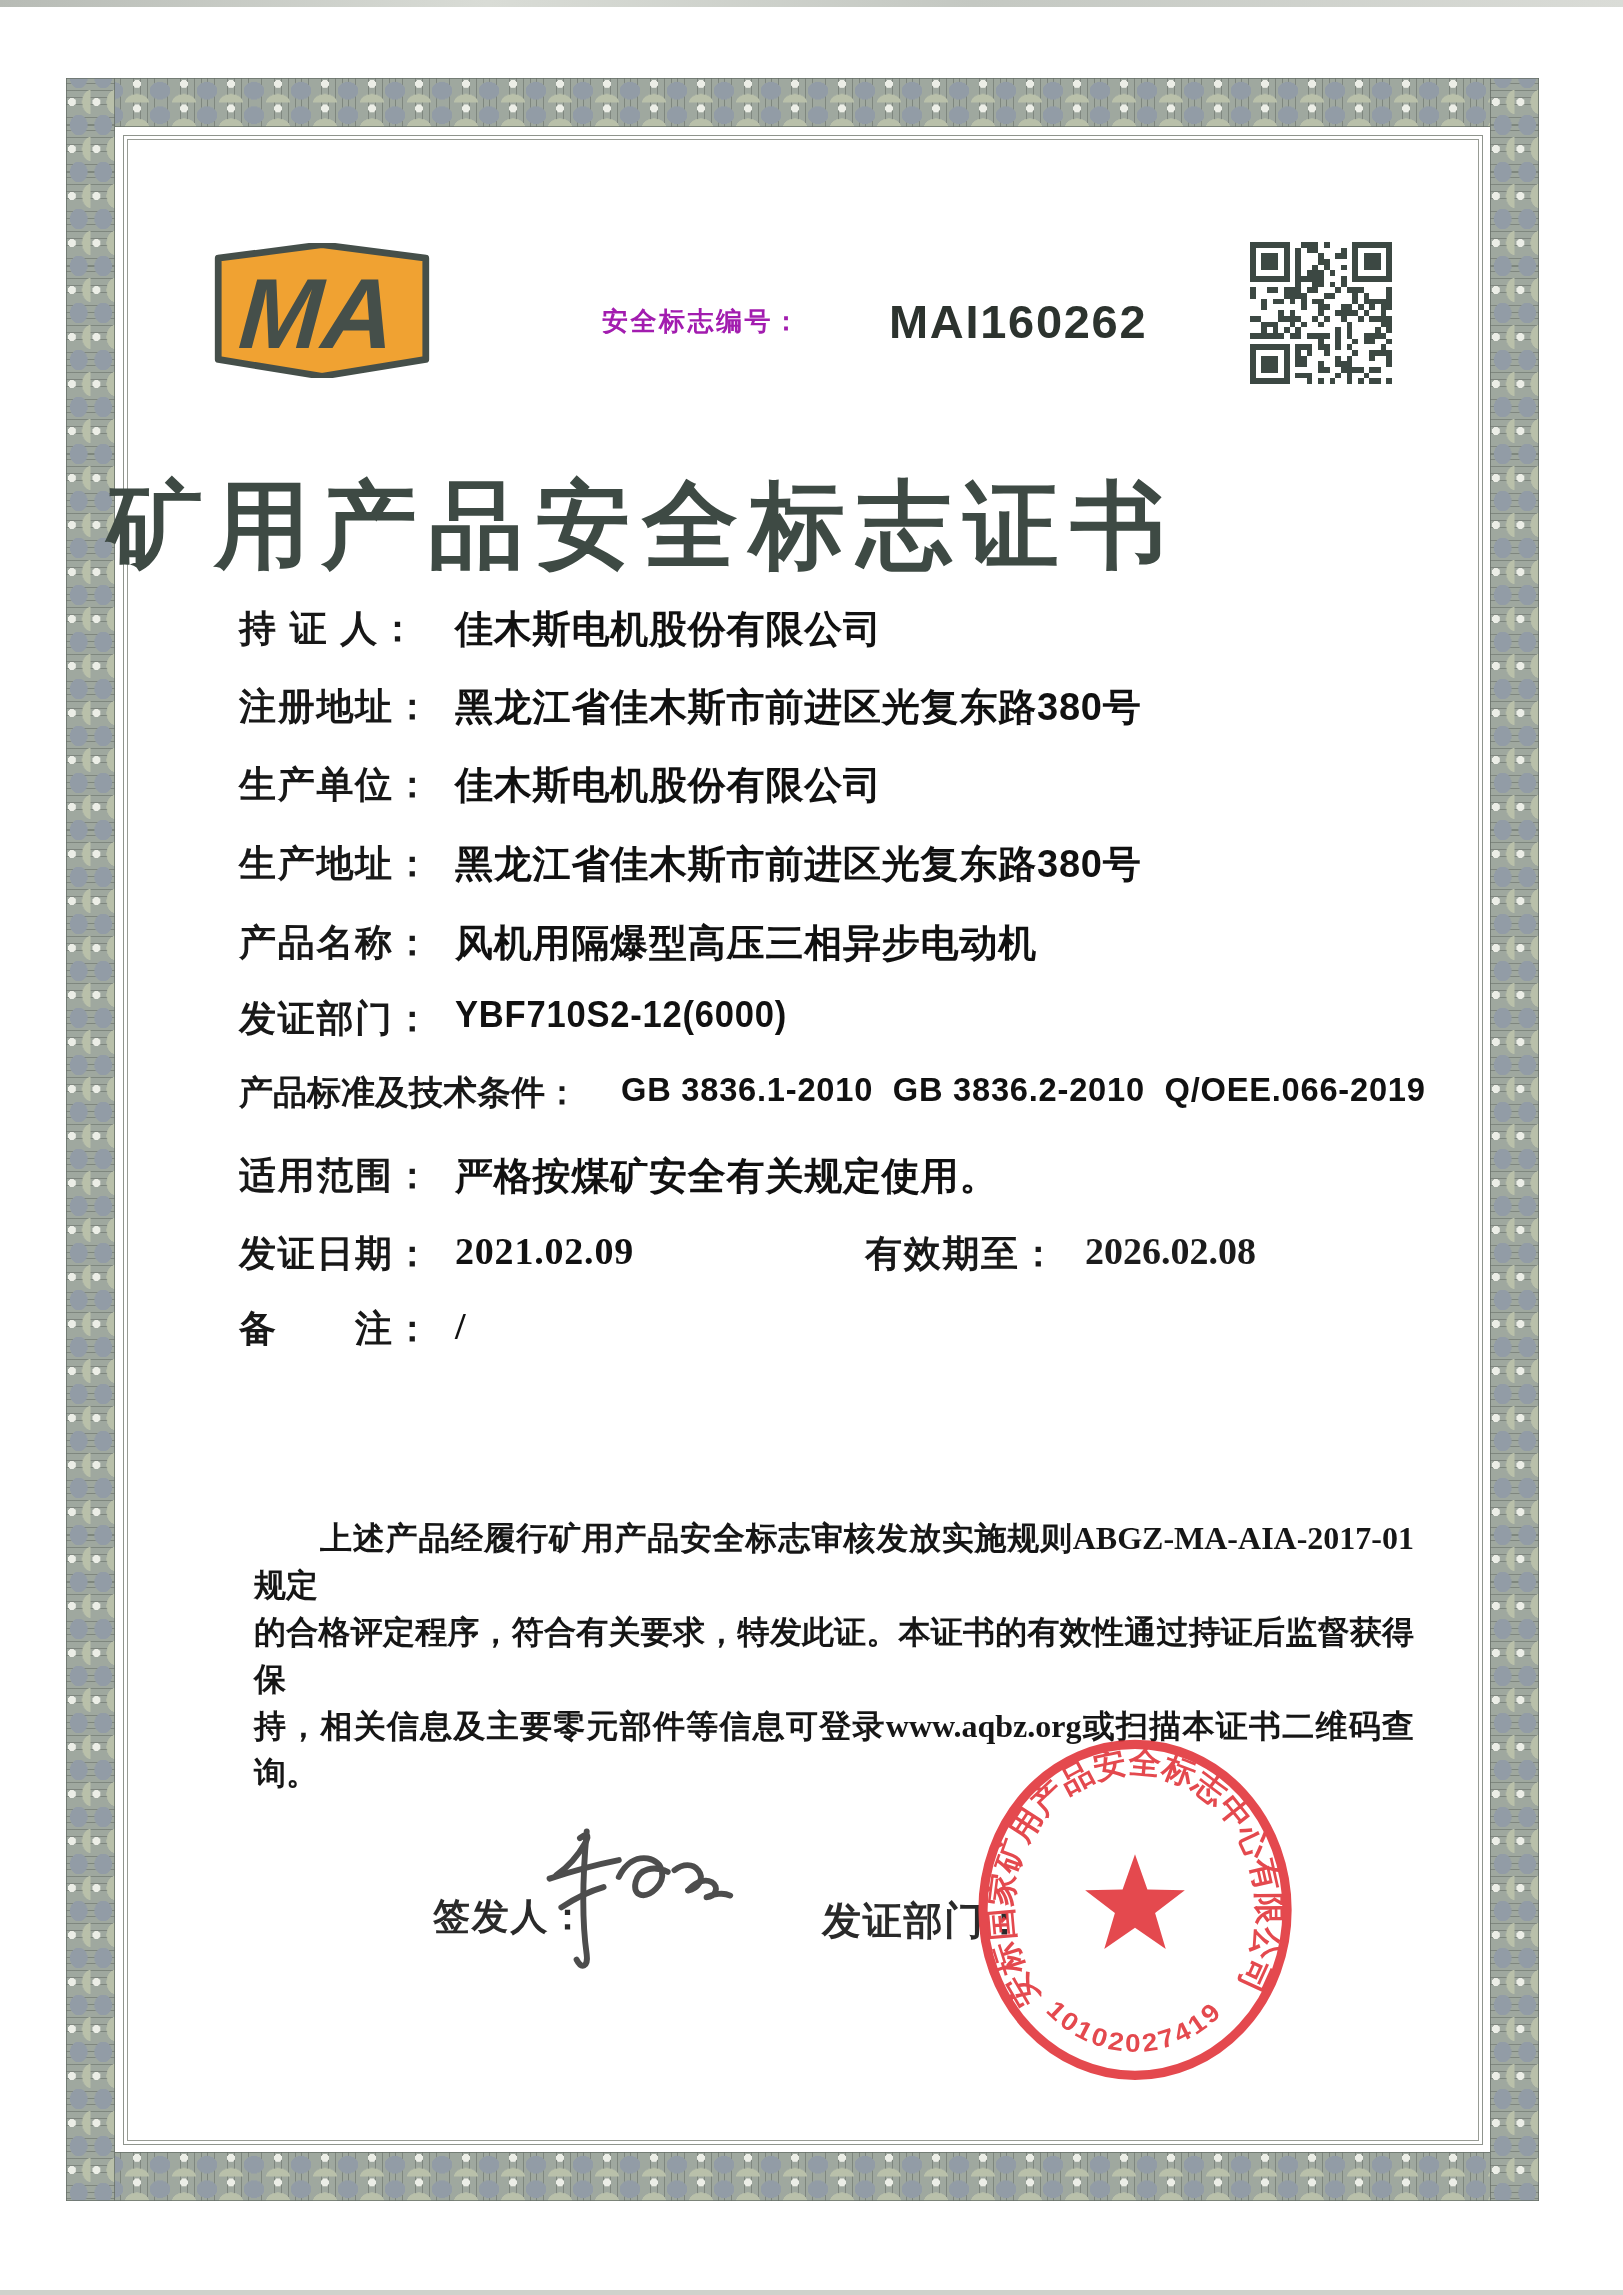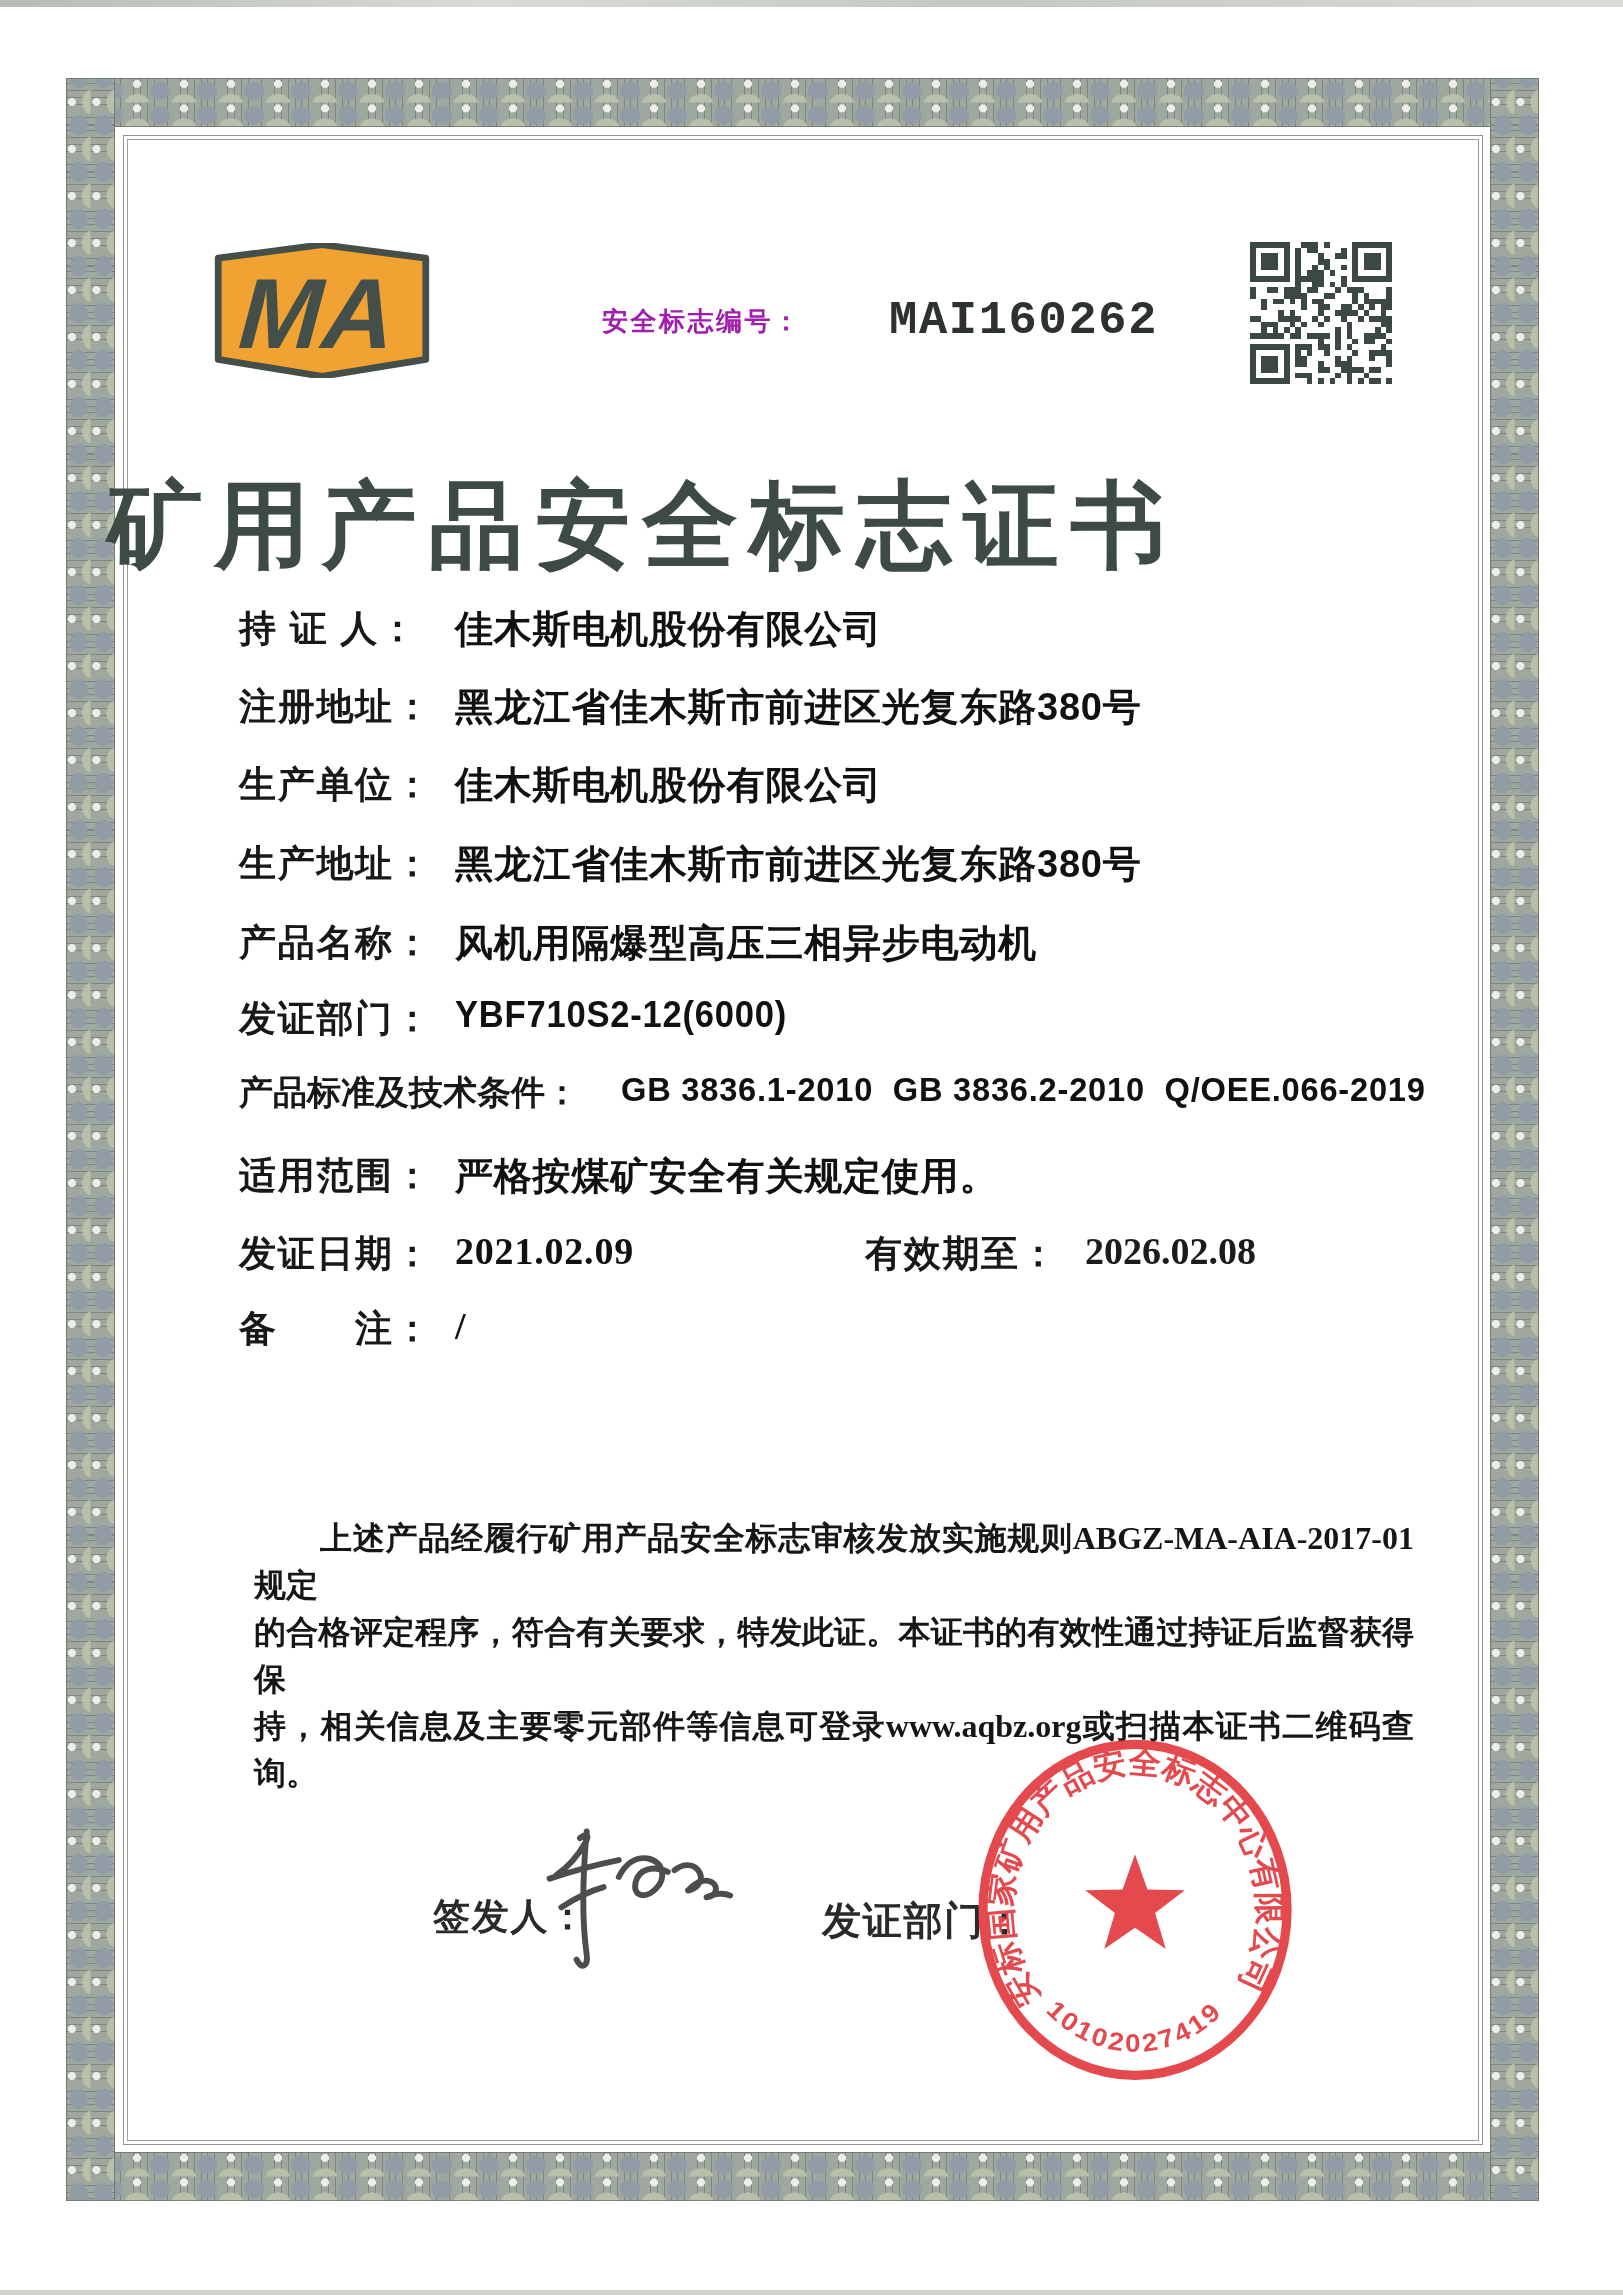--- a/index.html
+++ b/index.html
@@ -27,21 +27,21 @@
       background-size:24.5px 47px;}
   #band-top{left:66px;top:78px;width:1473px;height:49px;}
   #band-bottom{left:66px;top:2152px;width:1473px;height:49px;}
   #band-left{left:66px;top:78px;width:49px;height:2123px;}
   #band-right{left:1490px;top:78px;width:49px;height:2123px;}
   #inner-frame{left:123px;top:135px;width:1358px;height:2008px;border:1.3px solid #8f948d;
                outline:0.8px solid #989c95;outline-offset:-5px;}
   
   #cert-no-label{left:602px;top:304px;font-size:26px;font-weight:bold;letter-spacing:2.5px;color:#a21caf;}
   #cert-no-value{left:889px;top:294px;font-size:47px;font-weight:bold;color:#2c332e;
-                 font-family:Liberation Mono, monospace;letter-spacing:1.7px;}
+                 font-family:Liberation Sans, sans-serif;letter-spacing:1.7px;}
   #qr-box{left:1250px;top:242px;width:142px;height:142px;}
   #ma-logo-box{left:213px;top:243px;width:218px;height:135px;}
   
   #cert-title{left:0;top:463px;width:1285px;text-align:center;font-size:95px;font-weight:900;
               color:#3e4a44;letter-spacing:12px;font-family:"Liberation Serif","Liberation Sans",serif;}
   
   .row{left:0;top:0;width:1339px;height:51px;font-weight:bold;}
   .row .lbl{position:absolute;left:239px;font-size:37px;letter-spacing:1.7px;color:#181818;white-space:pre;}
   .row .val{position:absolute;left:455px;font-size:38px;color:#111;letter-spacing:0.8px;white-space:pre;}
   .serif-val{font-family:"Liberation Serif",serif;}

